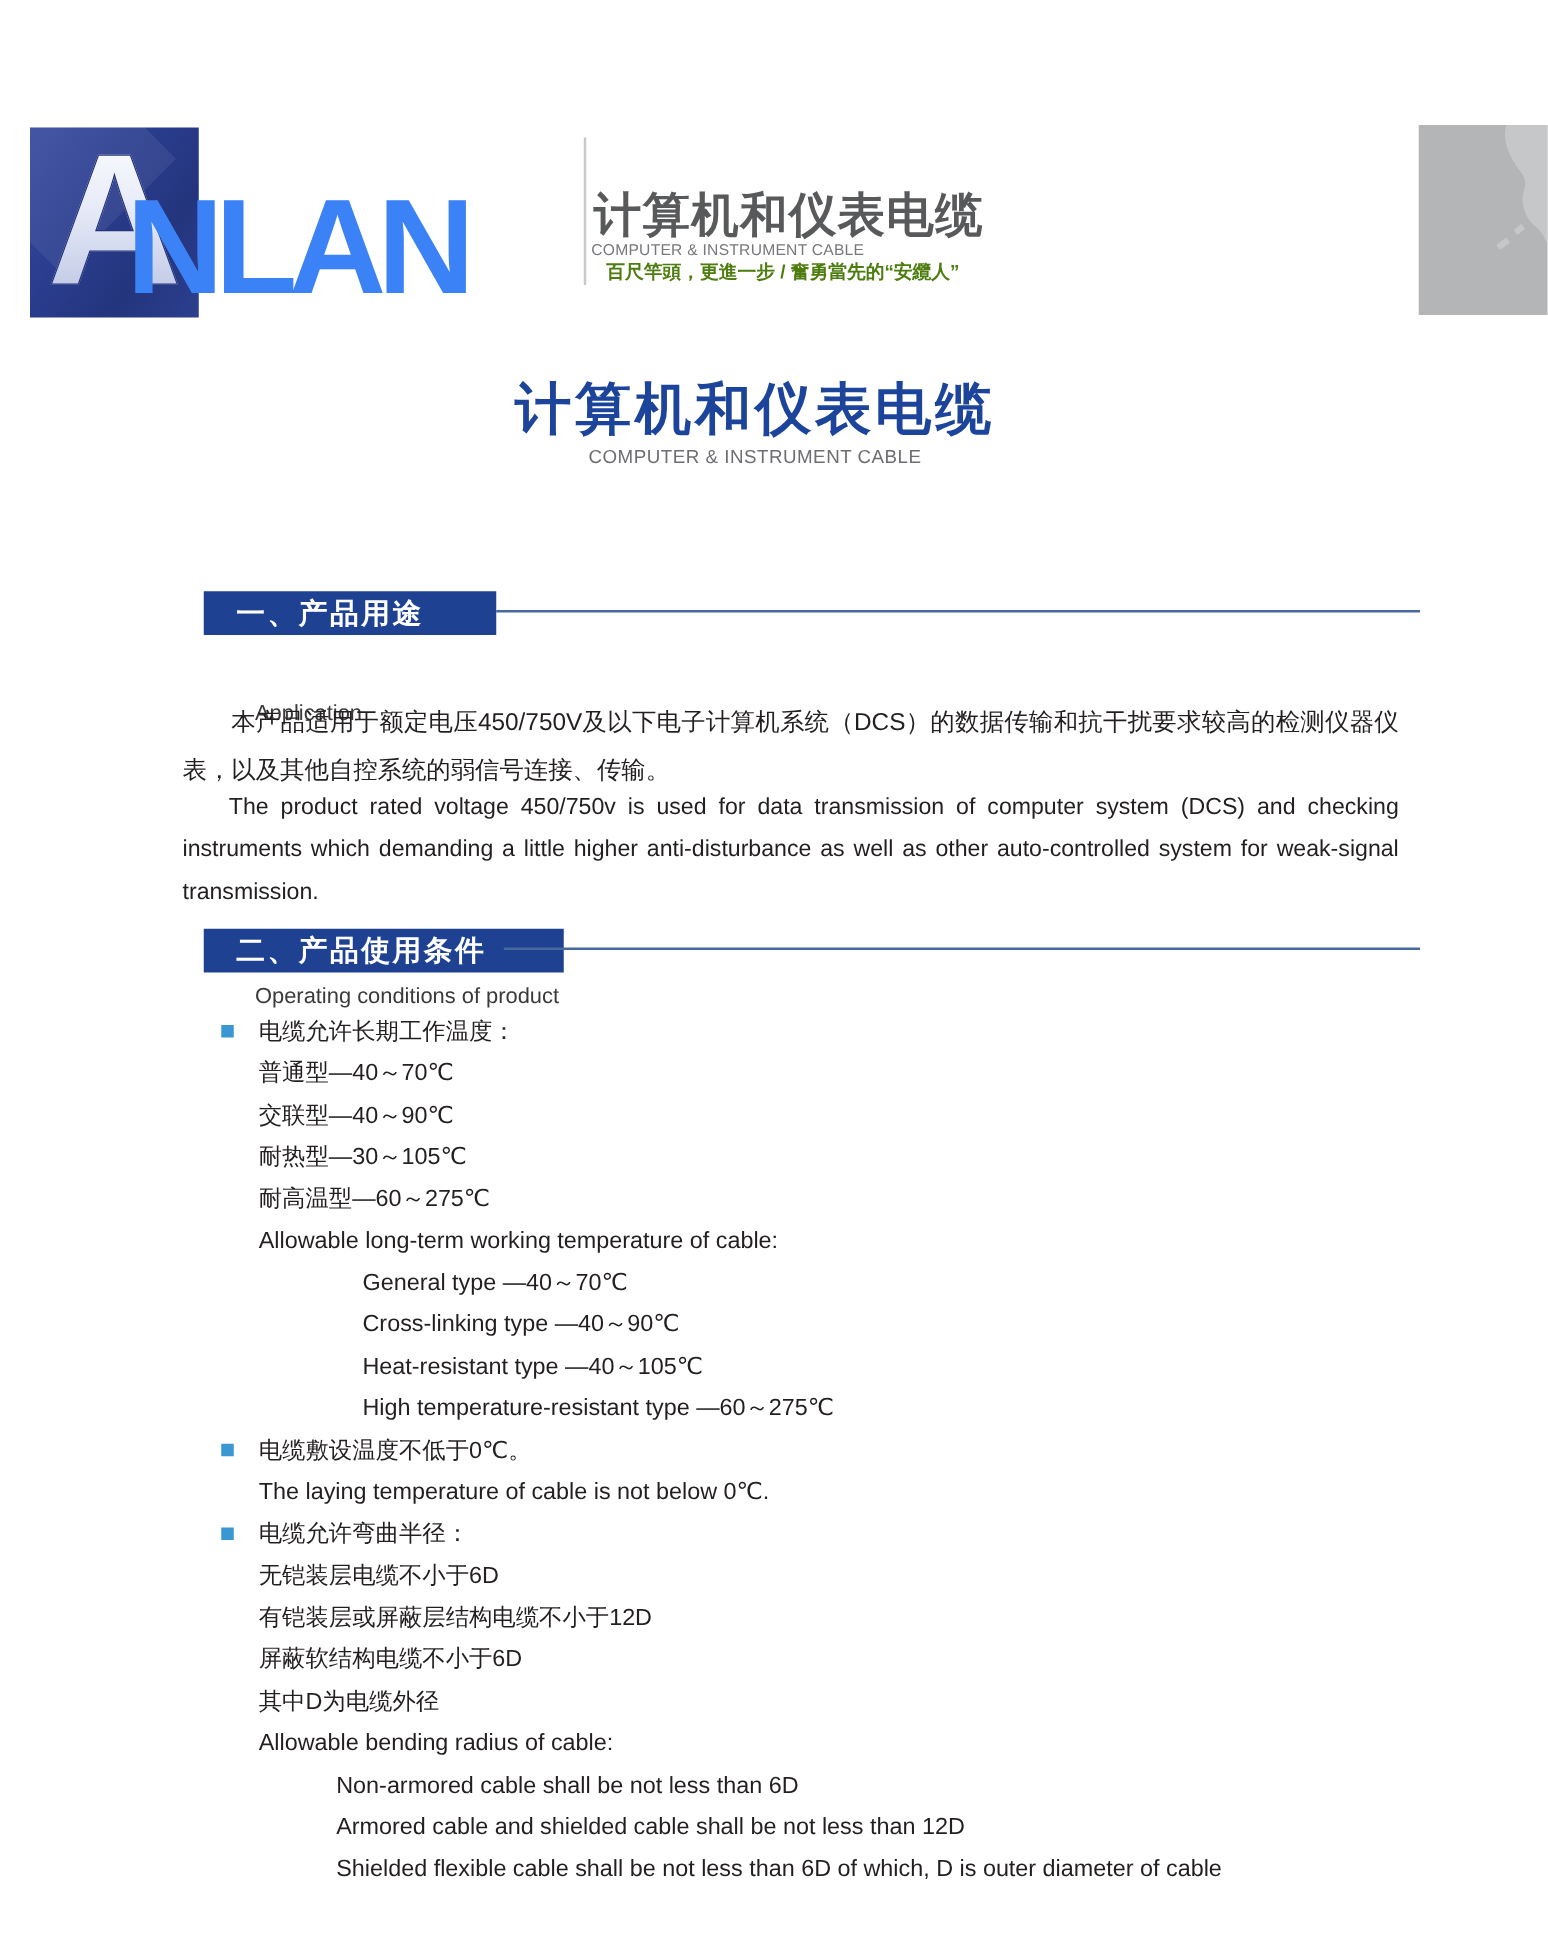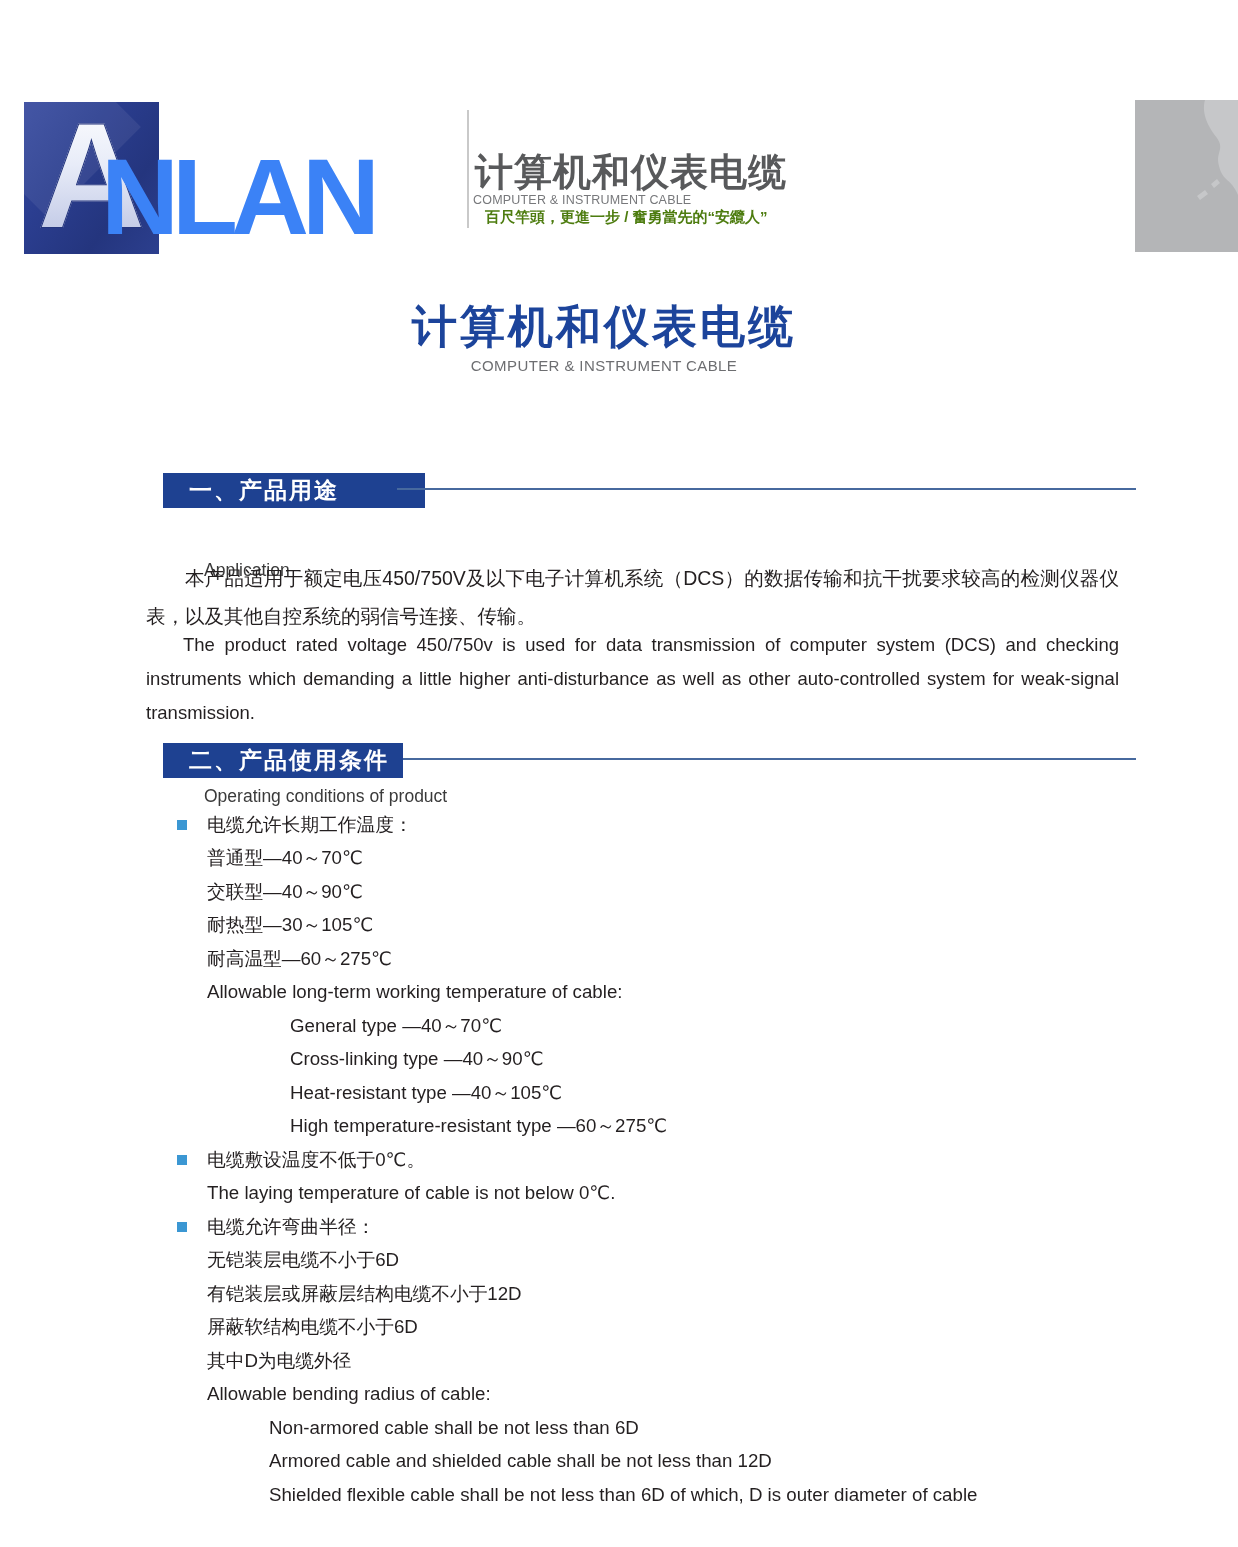--- a/index.html
+++ b/index.html
@@ -67,23 +67,23 @@
   
   .sec-header {
     position:absolute; left:163px; height:35px; box-sizing:border-box;
     background:#1e4191; color:#ffffff;
     font-size:23px; font-weight:bold; letter-spacing:2px;
     display:flex; align-items:center; padding-left:26px;
   }
   .sec-rule {
     position:absolute; height:2px; background:#47699e;
   }
-  #sec1-header { top:473px; width:262px; }
+  #sec1-header { top:473px; width:234px; }
   #sec1-rule   { left:397px; top:488px; width:739px; }
-  #sec2-header { top:743px; width:240px; }
+  #sec2-header { top:743px; width:288px; }
   #sec2-rule   { left:403px; top:758px; width:733px; }
 
   .sub-label {
     position:absolute; left:204px;
     font-size:17.5px; color:#3a3a3a;
   }
   #application-label { top:516px;margin-top:44px; }
   #operating-label   { top:786px; }
 
   

